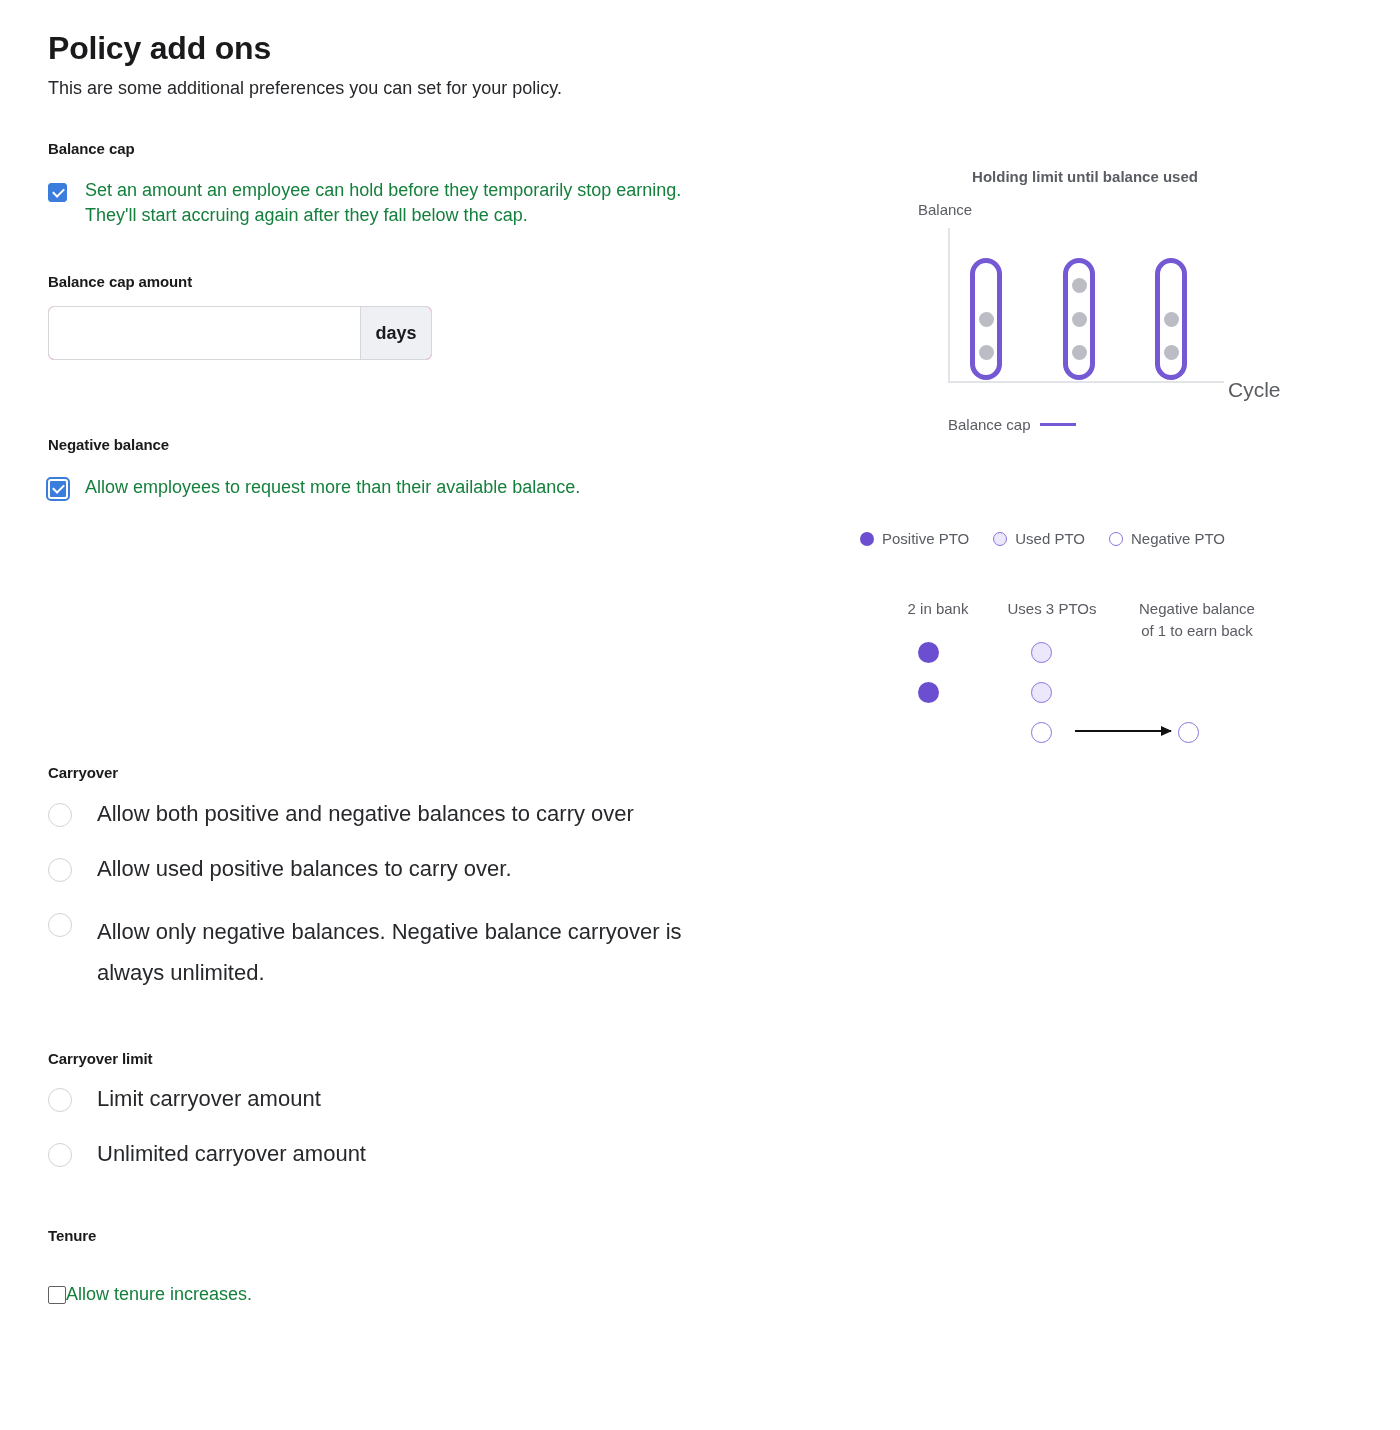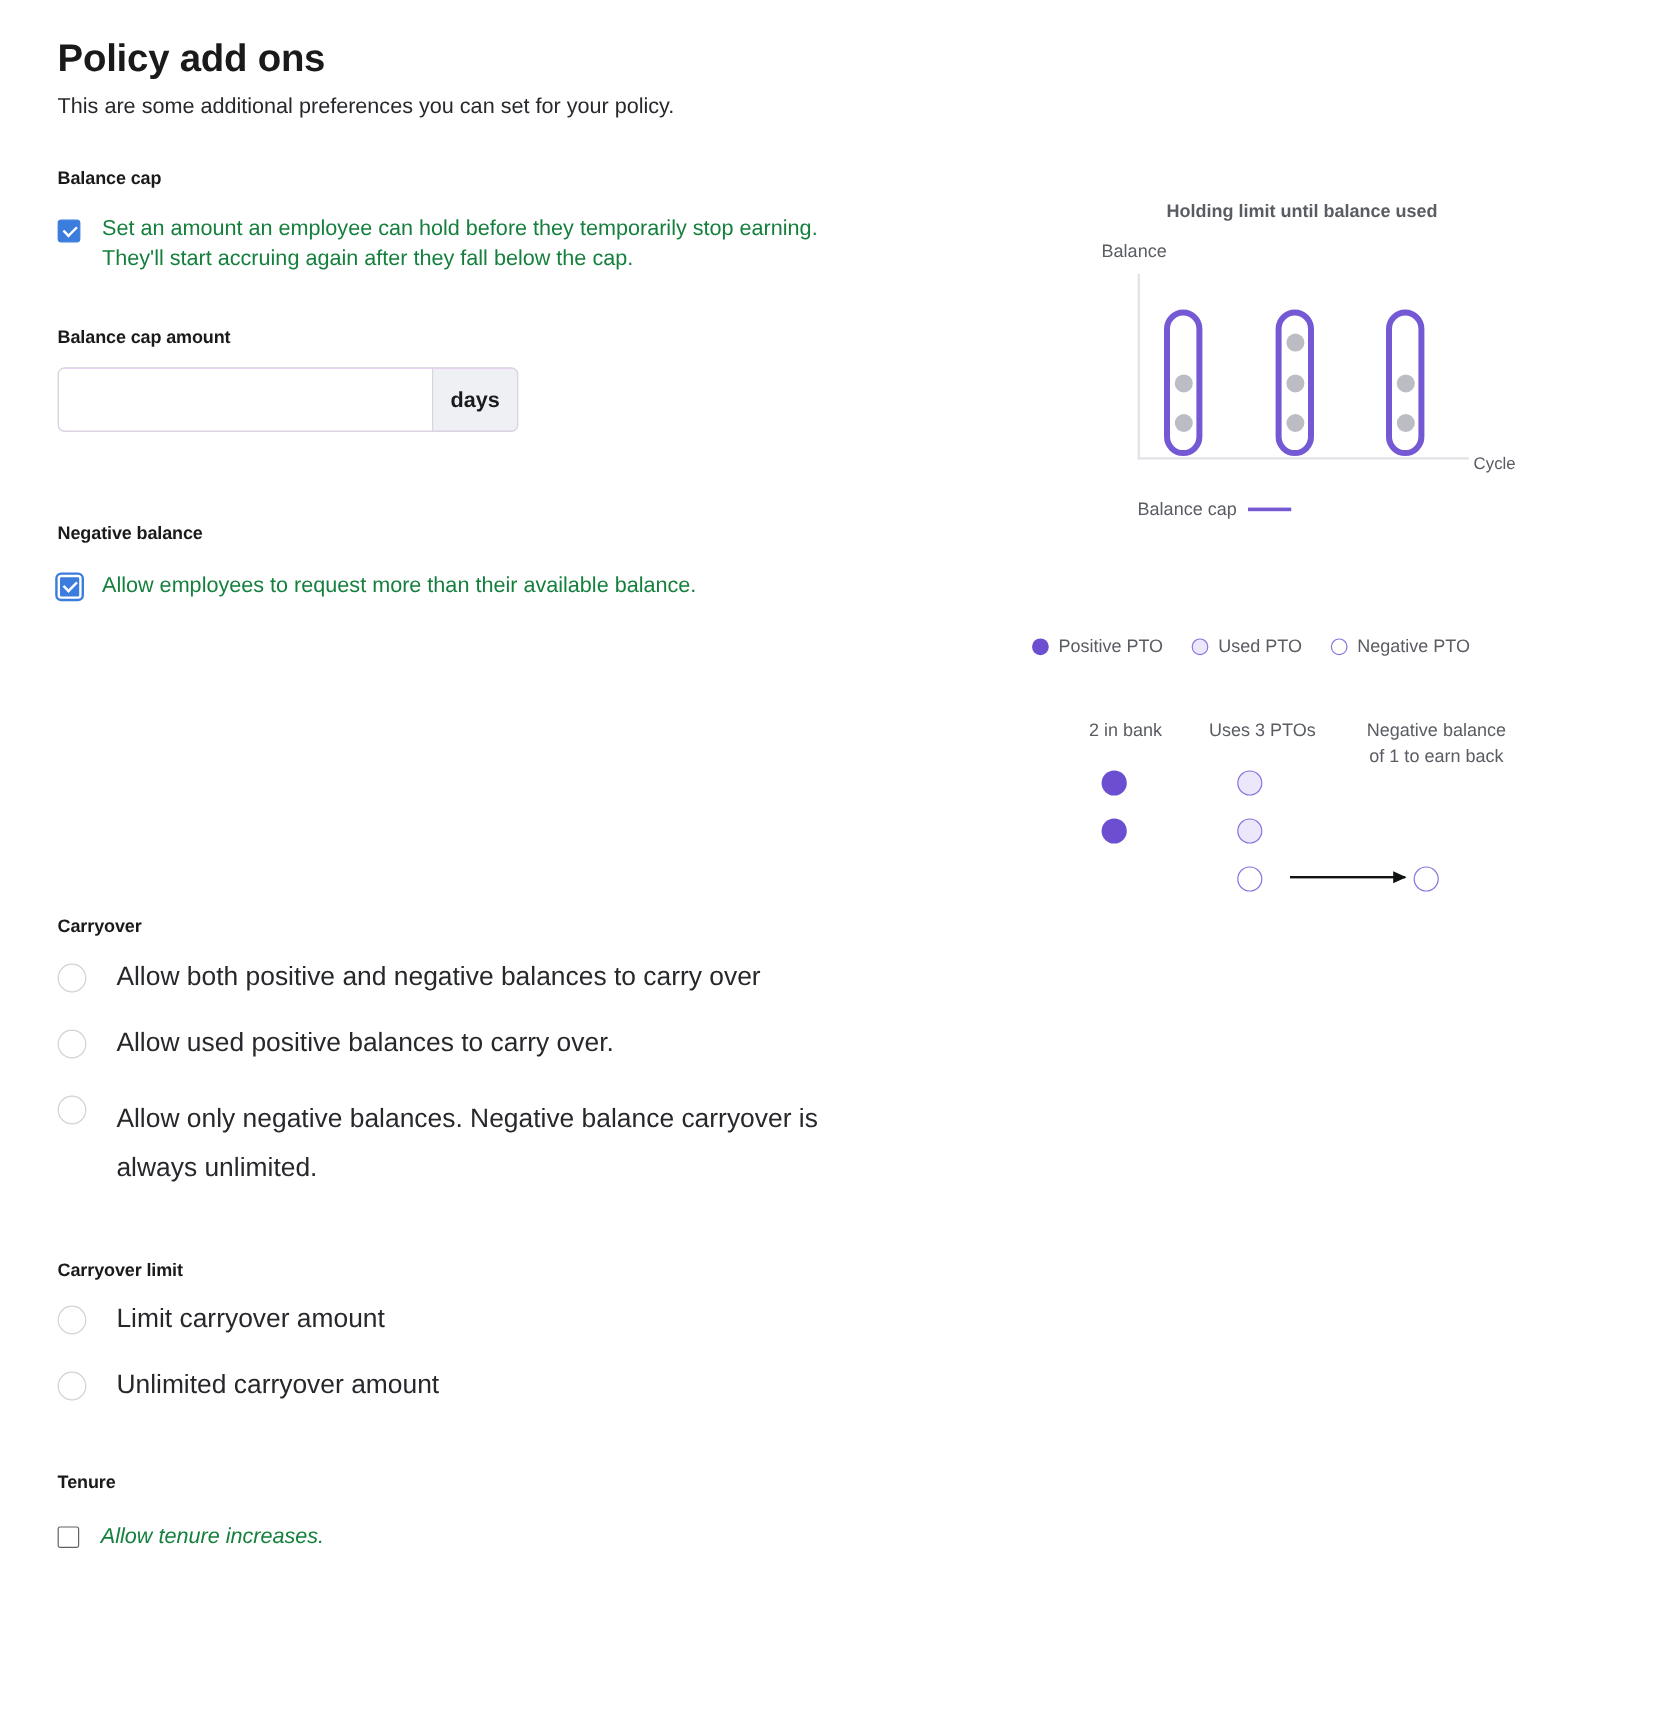--- a/index.html
+++ b/index.html
@@ -104,21 +104,21 @@
   }
 
   
   .amount-wrap {
     display: flex;
     width: 384px;
     height: 54px;
     border: 1px solid #d5d7db;
     border-radius: 6px;
     overflow: hidden;
-    background: #f0abfc;
+    background: #ec4899;
   }
   .amount-input {
     flex: 1 1 auto;
     border: 0;
     outline: none;
     background: #ffffff;
     font-family: "Liberation Sans", sans-serif;
     font-size: 18px;
     color: #26282b;
     padding: 0 14px;
@@ -150,21 +150,21 @@
   }
   .axis-y-label {
     position: absolute;
     left: 18px; top: 33px;
     font-size: 15px;
     color: #5a5c63;
   }
   .axis-x-label {
     position: absolute;
     left: 328px; top: 210px;
-    font-size: 14px;
+    font-size: 21px;
     color: #5a5c63;
   }
   .axis-v {
     position: absolute;
     left: 48px; top: 60px;
     width: 2px; height: 155px;
     background: #e3e4e8;
   }
   .axis-h {
     position: absolute;
@@ -308,21 +308,21 @@
       </div>
 
       <div class="radio-row" style="margin-top:29px; gap:25px;">
         <span class="rbox" style="margin-top:2px;"></span>
         <span class="radio-text">Unlimited carryover amount</span>
       </div>
     </div>
 
     <div style="margin-top:60px;">
       <div class="section-label">Tenure</div>
-      <div class="cb-row" style="margin-top:24px; gap:18px;font-style:italic;">
+      <div class="cb-row" style="margin-top:38px; ">
         <span class="cbox unchecked" style="margin-top:4px;"></span>
         <span class="cb-text">Allow tenure increases.</span>
       </div>
     </div>
 
   </div>
 
   <div class="diagram-1">
     <div class="chart-title">Holding limit until balance used</div>
     <div class="axis-y-label">Balance</div>

